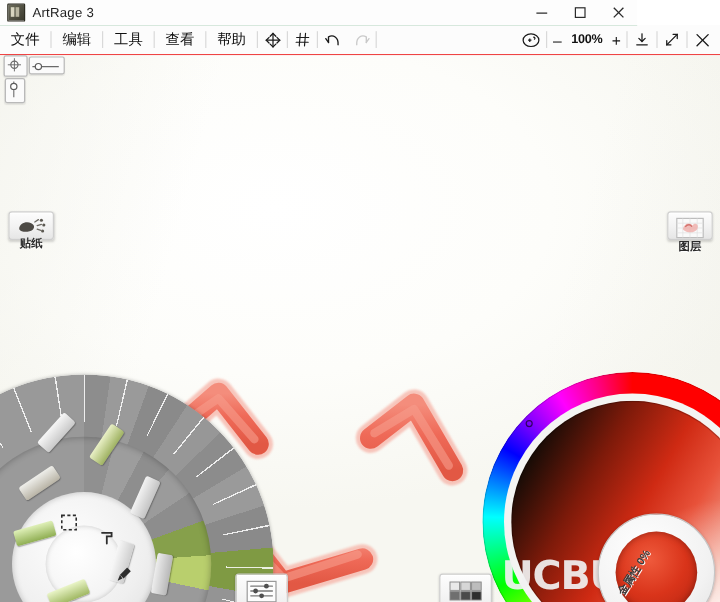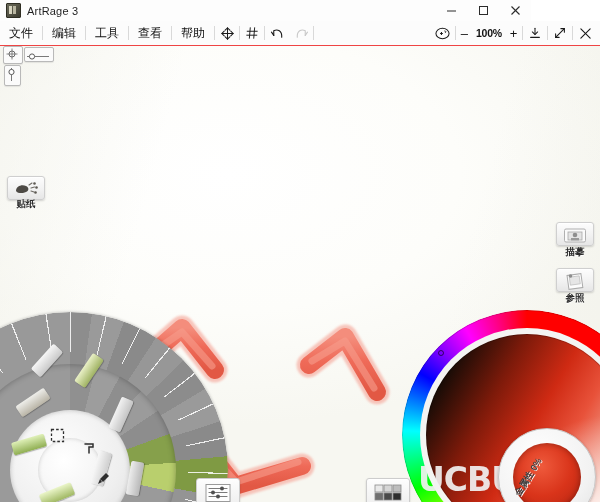--- a/index.html
+++ b/index.html
@@ -404,45 +404,40 @@
         <circle cx="21.5" cy="3.5" r="1.3" fill="#5c5952"></circle>
         <circle cx="23.5" cy="7.5" r="1.3" fill="#5c5952"></circle>
         <circle cx="22.5" cy="12.5" r="1.3" fill="#5c5952"></circle>
       </svg>
     </div>
     <div class="cap">贴纸</div>
   </div>
 
 
 
-
-  <div class="dockbtn dock-right-2">
+  <div class="dockbtn dock-right-1">
     <div class="gl">
       <svg width="26" height="20" viewBox="0 0 26 20">
-        <rect x="2.5" y="3" width="21" height="13" rx="1.5" fill="#fafafa" stroke="#b0b0b0" stroke-width="1"></rect>
-        <rect x="6" y="6" width="14" height="8" fill="#e4e4e4" stroke="#a8a8a8" stroke-width=".8"></rect>
-        <circle cx="13" cy="9" r="2.3" fill="#8e8e8e"></circle>
-        <rect x="9" y="12" width="8" height="2.4" fill="#9a9a9a"></rect>
-      </svg>
-    </div>
-    <div class="cap">描摹</div>
-  </div>
-
-  <div class="dockbtn dock-right-3">
-    <div class="gl">
-      <svg width="26" height="20" viewBox="0 0 26 20">
-        <g transform="rotate(-8 13 10)">
-          <rect x="6" y="2.5" width="14" height="14" fill="#fcfcfc" stroke="#ababab" stroke-width="1"></rect>
-          <rect x="8" y="4.5" width="10" height="8" fill="#e6e6e6" stroke="#bbb" stroke-width=".7"></rect>
-        </g>
-        <circle cx="8.5" cy="4" r="1.8" fill="#8d8d8d"></circle>
-      </svg>
-    </div>
-    <div class="cap">参照</div>
-  </div>
+        <rect x="2" y="2" width="22" height="16" fill="#fafafa" stroke="#bdbdbd" stroke-width="1"></rect>
+        <g fill="none" stroke="#e0e0e0" stroke-width=".6">
+          <line x1="2" y1="6" x2="24" y2="6"></line>
+            <line x1="2" y1="10" x2="24" y2="10"></line>
+            <line x1="2" y1="14" x2="24" y2="14"></line>
+          <line x1="7" y1="2" x2="7" y2="18"></line>
+            <line x1="13" y1="2" x2="13" y2="18"></line>
+            <line x1="19" y1="2" x2="19" y2="18"></line>
+        </g>
+        <path d="M7 11 C8 6 13 5 15 8 C17 5 21 7 19 11 C17 14 11 15 7 11 Z" fill="#efb0ad" opacity=".85"></path>
+        <path d="M9 9 C11 6.4 14 7 14.5 9" fill="none" stroke="#d4726d" stroke-width="1.1"></path>
+      </svg>
+    </div>
+    <div class="cap">图层</div>
+  </div>
+
+
 
   <svg class="strokes" viewBox="0 0 600 502">
     <defs>
       <linearGradient id="sg" x1="0" y1="0" x2="0" y2="1">
         <stop offset="0%" stop-color="#f48d7c"></stop>
         <stop offset="45%" stop-color="#ef6a58"></stop>
         <stop offset="100%" stop-color="#e25844"></stop>
       </linearGradient>
       <filter id="soft" x="-40%" y="-40%" width="180%" height="180%">
         <feGaussianBlur stdDeviation="1.1"></feGaussianBlur>

